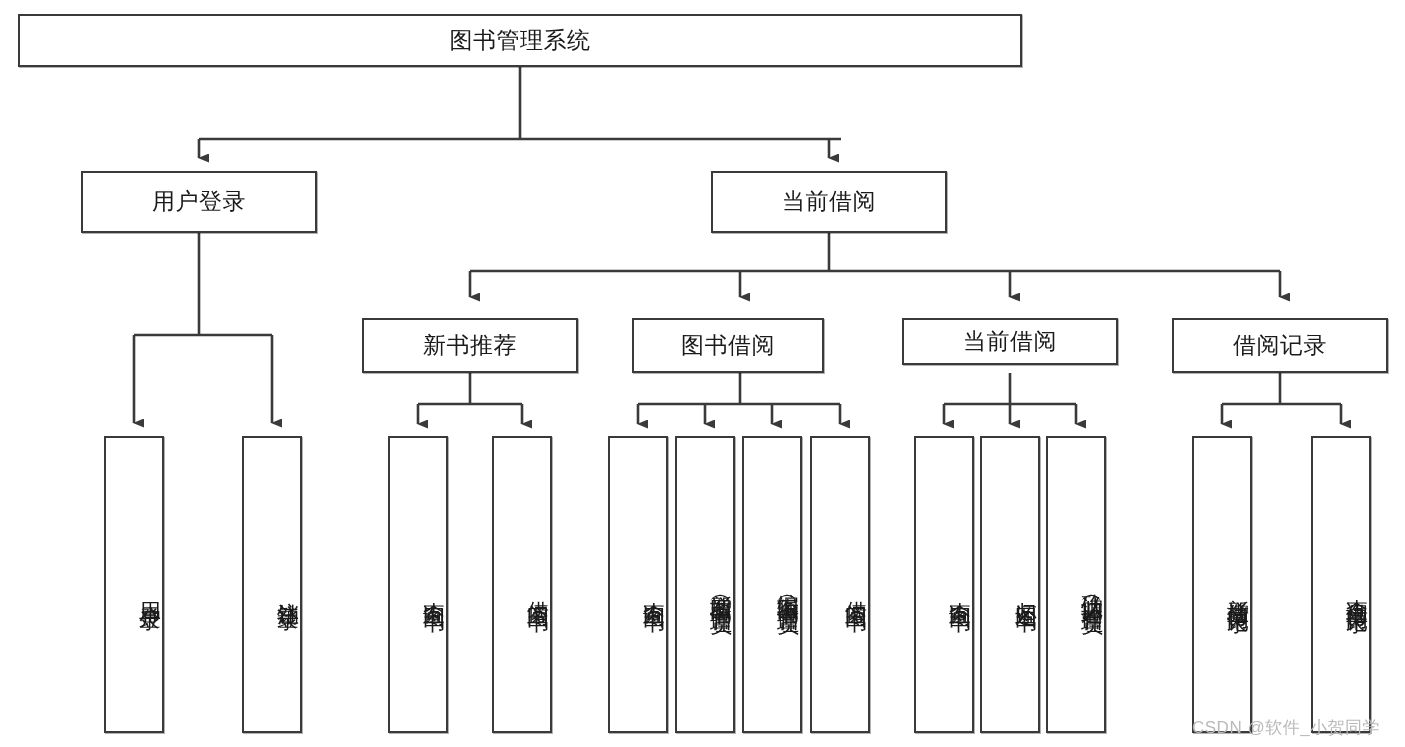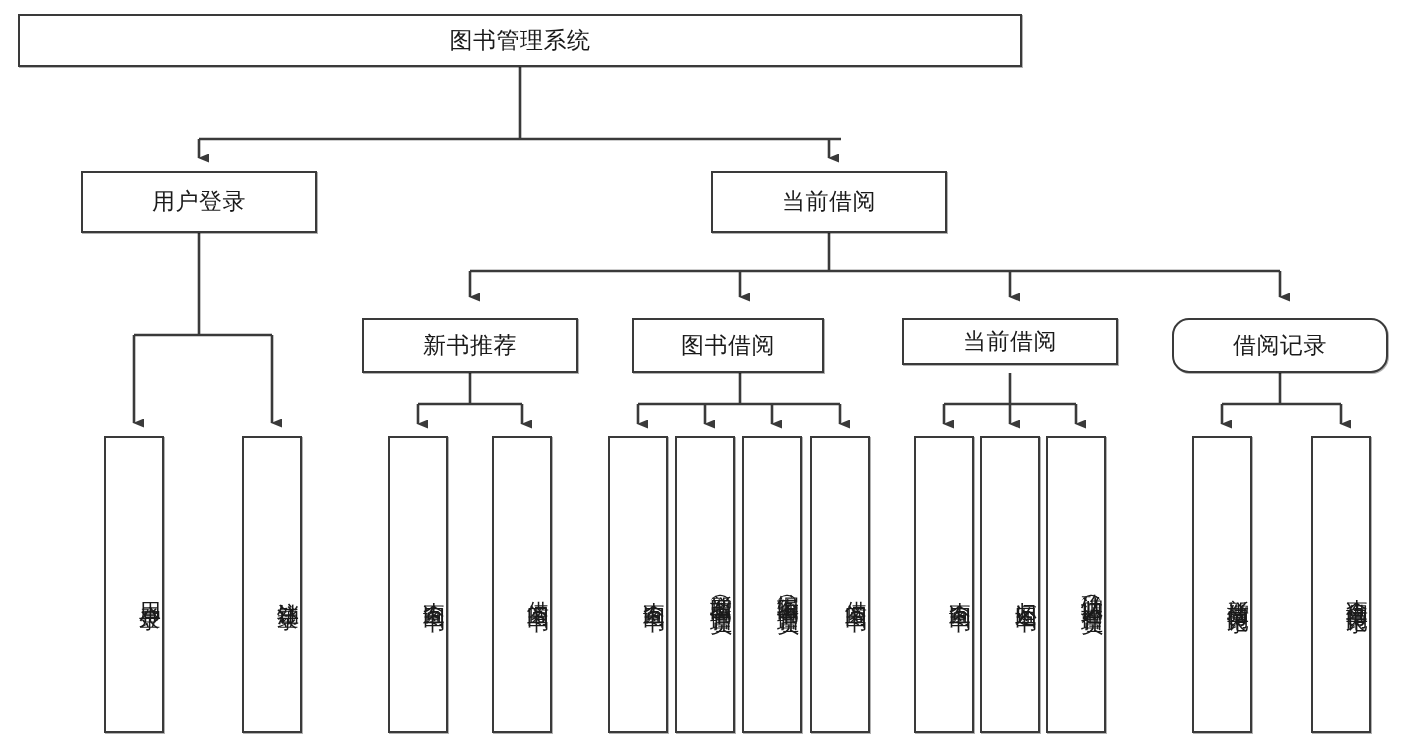--- a/index.html
+++ b/index.html
@@ -121,34 +121,35 @@
   </svg>
 
   <div class="node horiz root" style="left:18px; top:14px; width:1004px; height:53px;text-align:right;">图书管理系统</div>
 
   <div class="node horiz" style="left:81px; top:171px; width:236px; height:62px;">用户登录</div>
   <div class="node horiz" style="left:711px; top:171px; width:236px; height:62px;">当前借阅</div>
 
   <div class="node horiz" style="left:362px; top:318px; width:216px; height:55px;">新书推荐</div>
   <div class="node horiz" style="left:632px; top:318px; width:192px; height:55px;">图书借阅</div>
   <div class="node horiz" style="left:902px; top:318px; width:216px; height:47px;">当前借阅</div>
-  <div class="node horiz" style="left:1172px; top:318px; width:216px; height:55px;border-radius:17px;">借阅记录</div>
+  <div class="node horiz" style="left:1172px; top:318px; width:216px; height:55px;">借阅记录</div>
 
   <div class="node vert" style="left:104px; top:436px; width:60px; height:297px;">用户登录</div>
   <div class="node vert" style="left:242px; top:436px; width:60px; height:297px;">注销登录</div>
 
   <div class="node vert" style="left:388px; top:436px; width:60px; height:297px;">查询图书</div>
   <div class="node vert" style="left:492px; top:436px; width:60px; height:297px;">借阅图书</div>
 
   <div class="node vert" style="left:608px; top:436px; width:60px; height:297px;">查询图书</div>
   <div class="node vert" style="left:675px; top:436px; width:60px; height:297px;">新增图书（管理员）</div>
   <div class="node vert" style="left:742px; top:436px; width:60px; height:297px;">编辑图书（管理员）</div>
   <div class="node vert" style="left:810px; top:436px; width:60px; height:297px;">借阅图书</div>
 
   <div class="node vert" style="left:914px; top:436px; width:60px; height:297px;">查询图书</div>
   <div class="node vert" style="left:980px; top:436px; width:60px; height:297px;">归还图书</div>
   <div class="node vert" style="left:1046px; top:436px; width:60px; height:297px;">确认归还（管理员）</div>
 
   <div class="node vert" style="left:1192px; top:436px; width:60px; height:297px;">新增借阅记录</div>
   <div class="node vert" style="left:1311px; top:436px; width:60px; height:297px;">查询借阅记录</div>
 
+  <div class="watermark" style="left:1192px; top:716px;">CSDN @软件_小贺同学</div>
 
 </div>
 
 </body></html>

